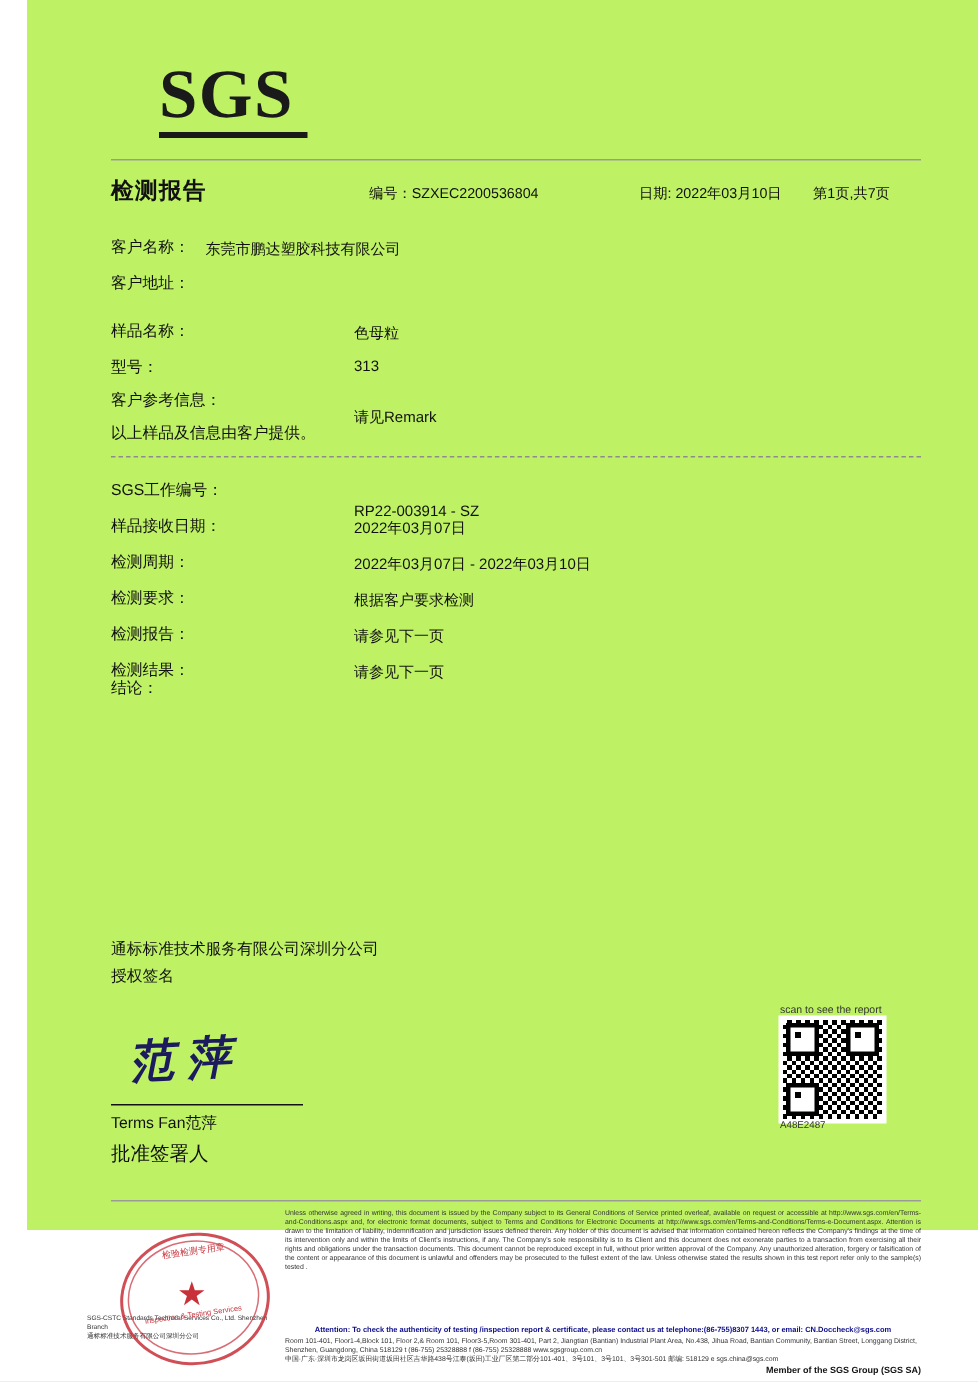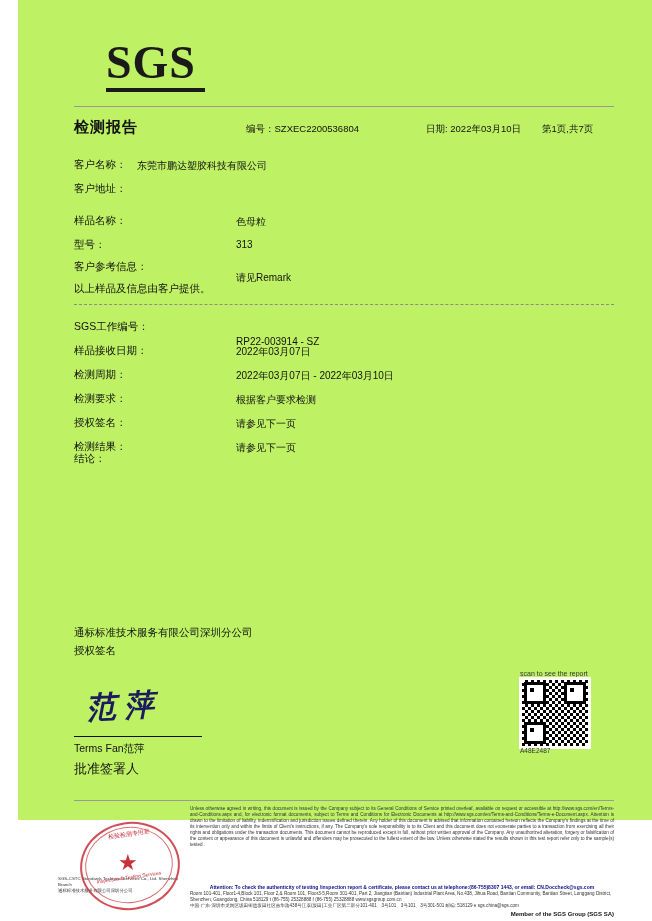--- a/index.html
+++ b/index.html
@@ -387,21 +387,21 @@
 
     <div class="lbl" style="left:56px; top:344px;">样品接收日期：</div>
     <div class="val" style="left:218px; top:345px;">2022年03月07日</div>
 
     <div class="lbl" style="left:56px; top:368px;">检测周期：</div>
     <div class="val" style="left:218px; top:369px;">2022年03月07日 - 2022年03月10日</div>
 
     <div class="lbl" style="left:56px; top:392px;">检测要求：</div>
     <div class="val" style="left:218px; top:393px;">根据客户要求检测</div>
 
-    <div class="lbl" style="left:56px; top:416px;">授权签名：</div>
+    <div class="lbl" style="left:56px; top:416px;">检测报告：</div>
     <div class="val" style="left:218px; top:417px;">请参见下一页</div>
 
     <div class="lbl" style="left:56px; top:440px;">检测结果：</div>
     <div class="val" style="left:218px; top:441px;">请参见下一页</div>
 
     <div class="lbl" style="left:56px; top:452px;">结论：</div>
 
     <div class="sig-company">通标标准技术服务有限公司深圳分公司</div>
     <div class="sig-auth">授权签名</div>
     <div class="sig-script">范萍</div>

